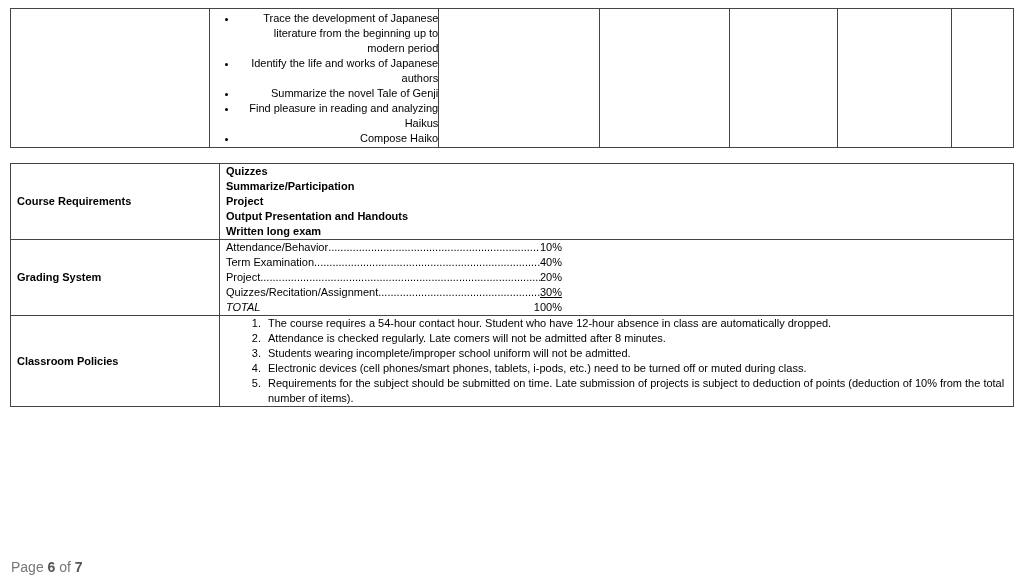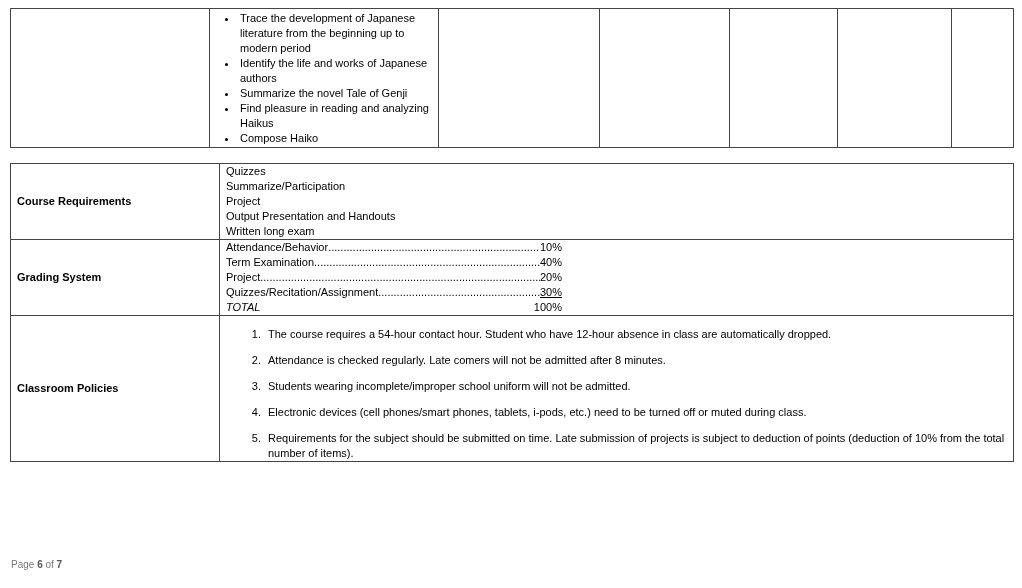--- a/index.html
+++ b/index.html
@@ -2,38 +2,38 @@
 <html><head>
 <meta charset="utf-8">
 <style>
   html, body { margin: 0; padding: 0; background: #ffffff; }
   body { width: 1022px; height: 588px; position: relative; overflow: hidden;
          font-family: "Liberation Sans", sans-serif; color: #000; }
   .tbl { position: absolute; border-collapse: collapse; font-size: 11px; line-height: 15px; }
   .tbl td { border: 1px solid #444; vertical-align: top; padding: 0; }
   #top-table { left: 10px; top: 8px; width: 1004px; height: 140px; }
   #top-table td { height: 138px; }
-  .obj-list { margin: 2px 0 0 0; padding: 0 0 0 28px; list-style: disc; }
+  .obj-list { margin: 2px 0 0 0; padding: 0 0 0 28px; list-style: disc; text-align: right; }
   .obj-list li { padding-left: 2px; }
   #main-table { left: 10px; top: 163px; width: 1004px; }
   .lbl { width: 196px; font-weight: bold; padding: 0 6px !important; vertical-align: middle !important; }
   .lbl.top { vertical-align: top !important; }
   .val { padding: 0 6px !important; }
-  .plain-list { margin: 0; padding: 0; list-style: none; }
+  .plain-list { margin: 0; padding: 0; list-style: none; font-weight: bold; }
   .grade-row { display: flex; width: 336px; white-space: nowrap; overflow: hidden; }
   .grade-row .name { flex: 0 0 auto; }
   .grade-row .dots { flex: 1 1 auto; overflow: hidden; letter-spacing: 0px; }
   .grade-row .dots::after { content: " ........................................................................................................"; }
   .grade-row .pct { flex: 0 0 auto; }
   .grade-row.total .name { font-weight: normal; font-style: italic; }
   .grade-row.total .dots::after { content: ""; }
   .u { text-decoration: underline; }
   .pol-list { margin: 0; padding: 0 0 0 38px; }
-  .pol-list li { padding-left: 4px; margin-top: 11px; }
-  .footer { position: absolute; left: 11px; top: 559px; font-size: 10px; color: #777; text-align: center; }
+  .pol-list li { padding-left: 4px; }
+  .footer { position: absolute; left: 11px; top: 559px; font-size: 14px; color: #777; text-align: center; }
   .footer b { color: #555; }
 </style>
 </head>
 <body>
 
 <table class="tbl" id="top-table">
   <tbody>
       <tr>
     <td style="width:196px"></td>
     <td style="width:226px">

